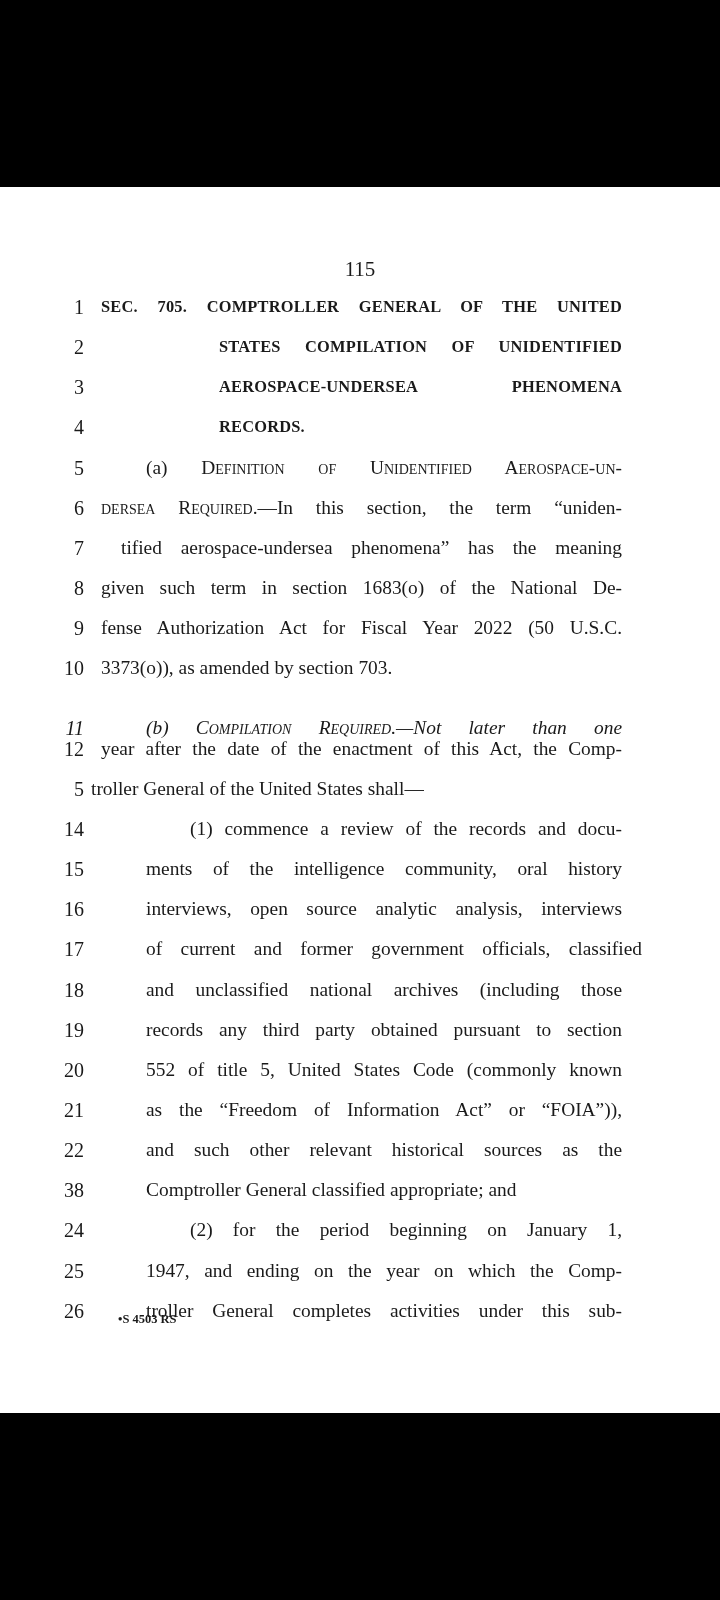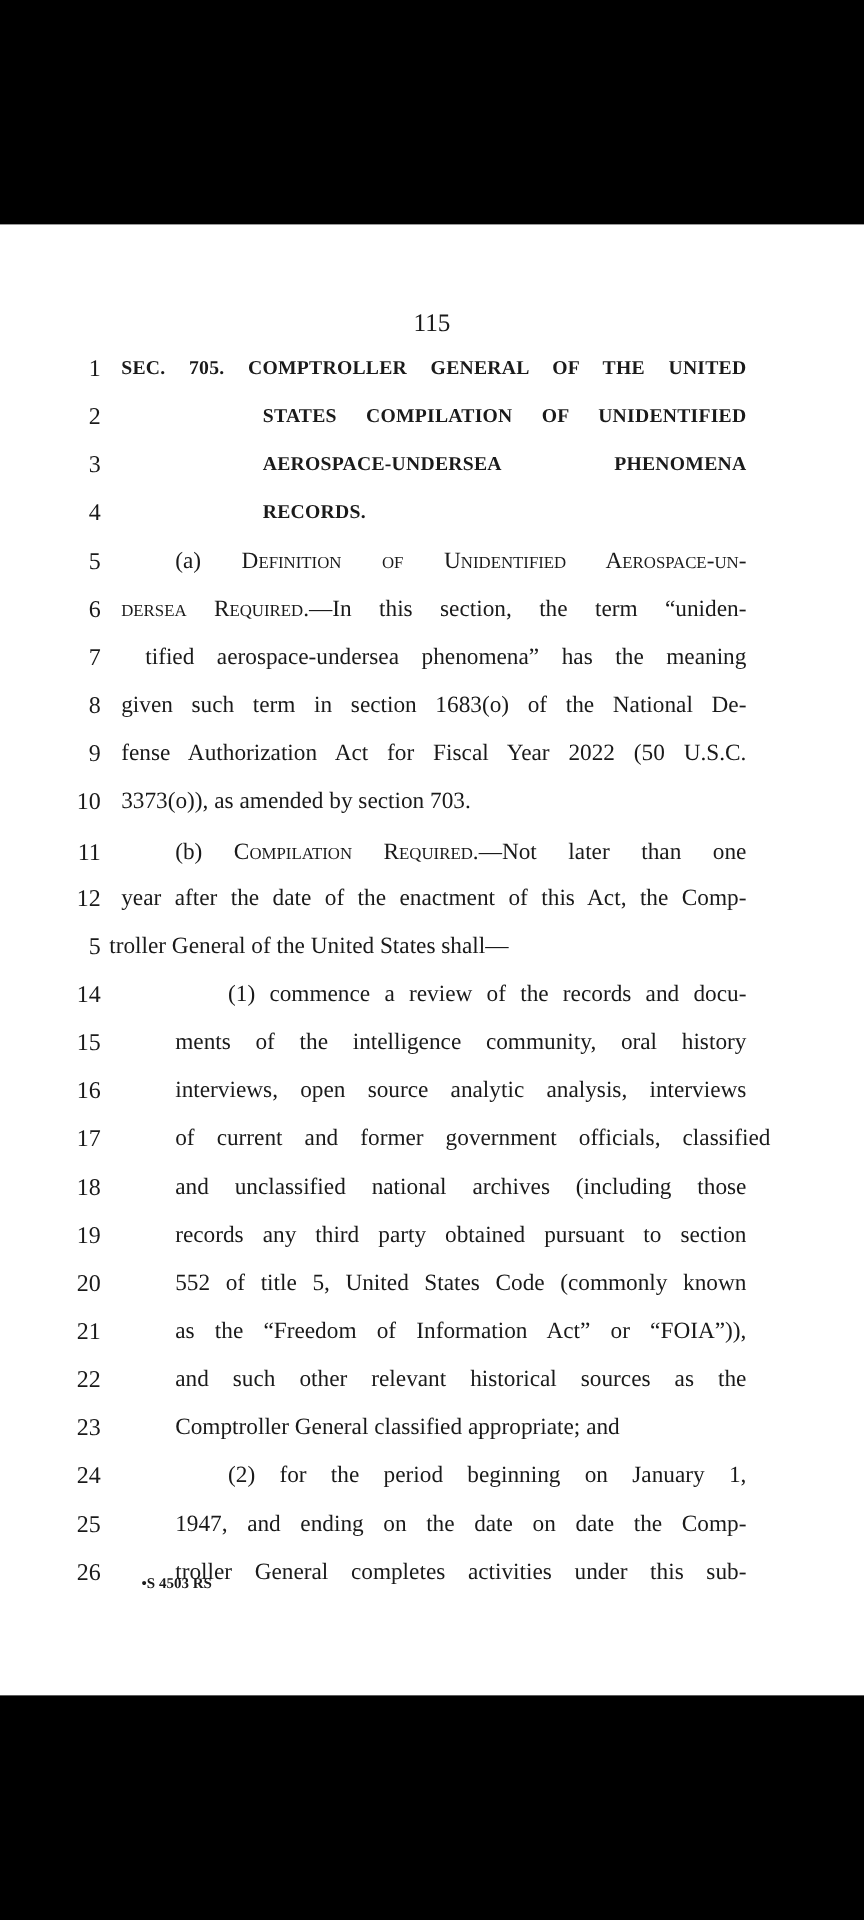--- a/index.html
+++ b/index.html
@@ -71,21 +71,21 @@
         <span class="txt" style="left: 101px; white-space: normal; display: block;">given such term in section 1683(o) of the National De-</span>
       </div>
       <div class="line" style="top: 426.2px;">
         <span class="ln">9</span>
         <span class="txt" style="left: 101px; white-space: normal; display: block;">fense Authorization Act for Fiscal Year 2022 (50 U.S.C.</span>
       </div>
       <div class="line" style="top: 466.35px;">
         <span class="ln" style="right: auto; left: 44px;">10</span>
         <span class="txt last" style="left: 101px; white-space: normal; display: block;">3373(o)), as amended by section 703.</span>
       </div>
-      <div class="line" style="top: 509px;">
+      <div class="line" style="top: 526px; font-style: italic;">
         <span class="ln" style="right: auto; left: 44px;">11</span>
         <span class="txt" style="left: 146px; white-space: normal; display: block;"><span>(b) </span><span class="sc">Compilation Required.</span><span>—Not later than one</span></span>
       </div>
       <div class="line" style="top: 546.65px;">
         <span class="ln" style="right: auto; left: 44px;">12</span>
         <span class="txt" style="left: 101px; white-space: normal; display: block;">year after the date of the enactment of this Act, the Comp-</span>
       </div>
       <div class="line" style="top: 586.8px;">
         <span class="ln" style="right: auto; left: 44px;">5</span>
         <span class="txt last" style="left: 91px; white-space: normal; display: block;">troller General of the United States shall—</span>
@@ -120,30 +120,30 @@
       </div>
       <div class="line" style="top: 908px;">
         <span class="ln" style="right: auto; left: 44px;">21</span>
         <span class="txt" style="left: 146px; white-space: normal; display: block;">as the “Freedom of Information Act” or “FOIA”)),</span>
       </div>
       <div class="line" style="top: 948.15px;">
         <span class="ln" style="right: auto; left: 44px;">22</span>
         <span class="txt" style="left: 146px; white-space: normal; display: block;">and such other relevant historical sources as the</span>
       </div>
       <div class="line" style="top: 988.3px;">
-        <span class="ln" style="right: auto; left: 44px;">23</span>
+        <span class="ln" style="right: auto; left: 44px;">38</span>
         <span class="txt last" style="left: 146px; white-space: normal; display: block;">Comptroller General classified appropriate; and</span>
       </div>
       <div class="line" style="top: 1028.45px;">
         <span class="ln" style="right: auto; left: 44px;">24</span>
         <span class="txt" style="left: 190px; white-space: normal; display: block;">(2) for the period beginning on January 1,</span>
       </div>
       <div class="line" style="top: 1068.6px;">
         <span class="ln" style="right: auto; left: 44px;">25</span>
-        <span class="txt" style="left: 146px; white-space: normal; display: block;">1947, and ending on the date on date the Comp-</span>
+        <span class="txt" style="left: 146px; white-space: normal; display: block;">1947, and ending on the year on which the Comp-</span>
       </div>
       <div class="line" style="top: 1108.75px;">
         <span class="ln" style="right: auto; left: 44px;">26</span>
         <span class="txt" style="left: 146px; white-space: normal; display: block;">troller General completes activities under this sub-</span>
       </div>
     </div>
   <div class="footer">•S 4503 RS</div>
 </div>
 
 <div class="black-bottom"></div>

